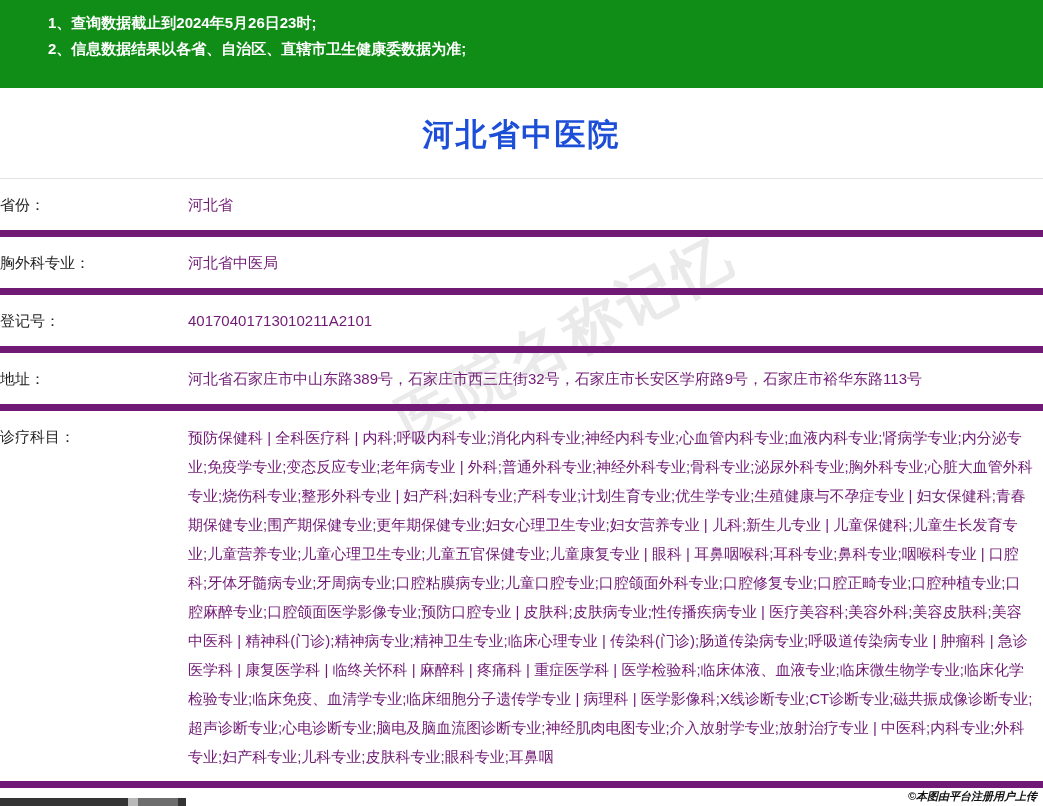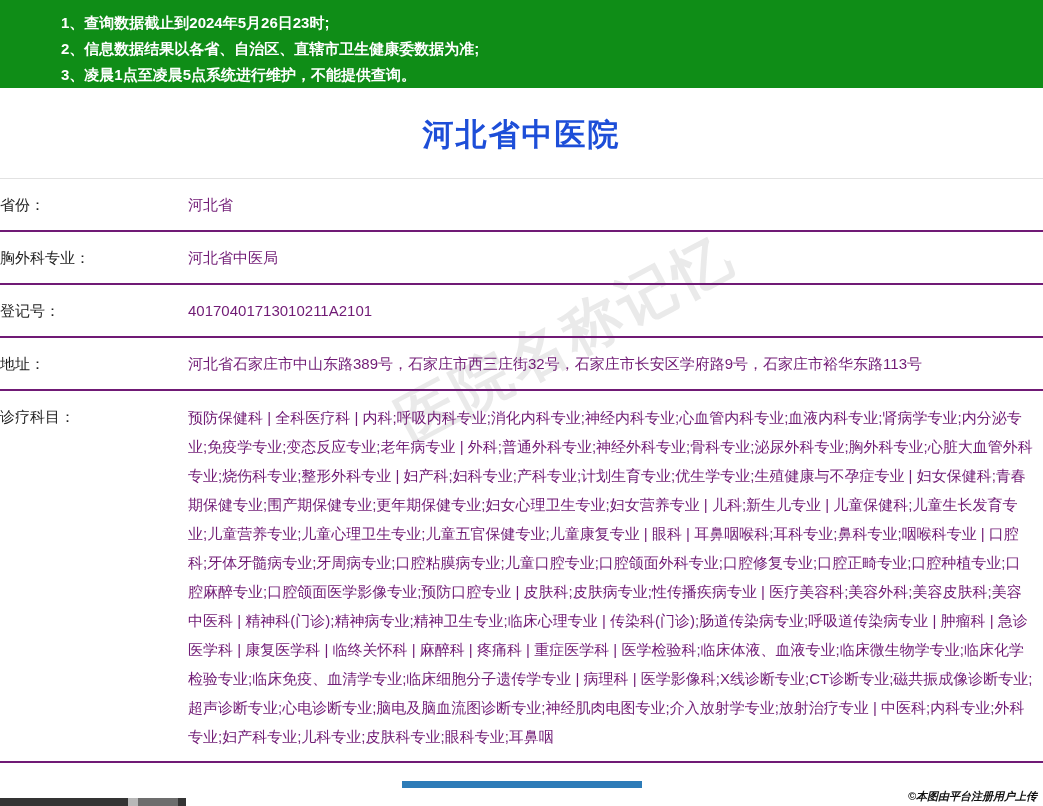--- a/index.html
+++ b/index.html
@@ -34,21 +34,20 @@
     margin: 0;
     padding: 0;
     list-style: none;
   }
   .notice li {
     font-size: 15px;
     line-height: 26px;
     padding-left: 48px;
     font-weight: bold;
     white-space: nowrap;
-    margin-left: 13px;
   }
 
   
   .title-wrap {
     text-align: center;
     padding: 26px 0 22px 0;
   }
   .hospital-title {
     font-size: 31px;
     font-weight: bold;
@@ -60,21 +59,21 @@
   
   table.info {
     width: 1043px;
     border-collapse: collapse;
     table-layout: fixed;
     position: relative;
     z-index: 2;
   }
   table.info td {
     border-top: 1px solid #e2e2e2;
-    border-bottom: 2px solid #701a75;
+    border-bottom: 7px solid #701a75;
     vertical-align: top;
     font-size: 15px;
     line-height: 27px;
     padding: 12px 8px 12px 0;
   }
   td.label {
     width: 180px;
     padding-left: 14px;
     color: #222;
     white-space: nowrap;
@@ -158,21 +157,20 @@
 </style>
 </head>
 <body>
 
 <div class="page">
 
   <div class="notice">
     <ol>
       <li>1、查询数据截止到2024年5月26日23时;</li>
       <li>2、信息数据结果以各省、自治区、直辖市卫生健康委数据为准;</li>
-      <li>3、凌晨1点至凌晨5点系统进行维护，不能提供查询。</li>
     </ol>
   </div>
 
   <div class="title-wrap">
     <span class="hospital-title">河北省中医院</span>
   </div>
 
   <div class="watermark">医院名称记忆</div>
 
   <table class="info">

